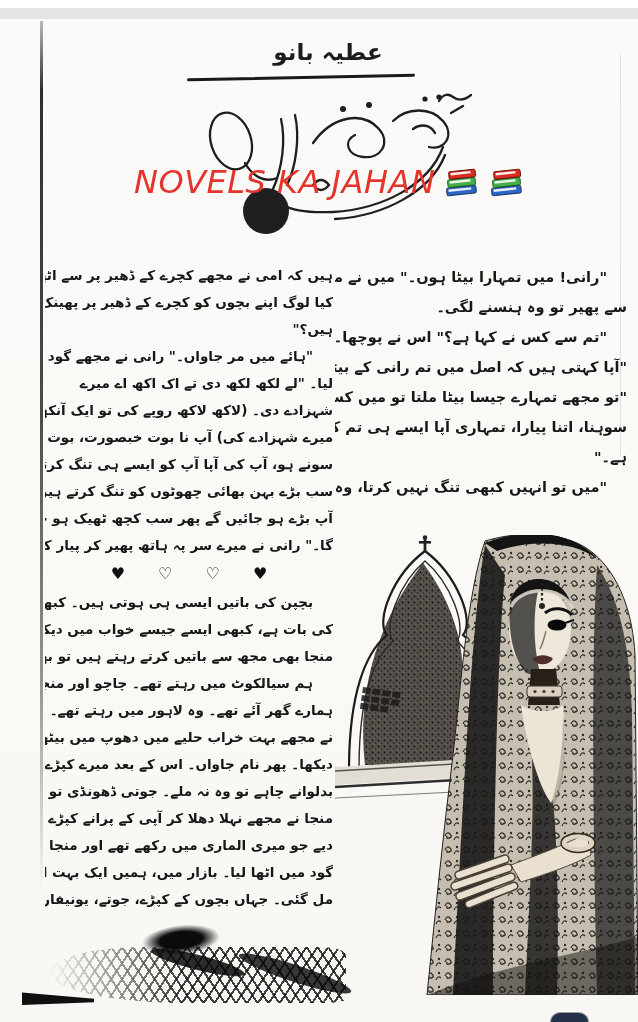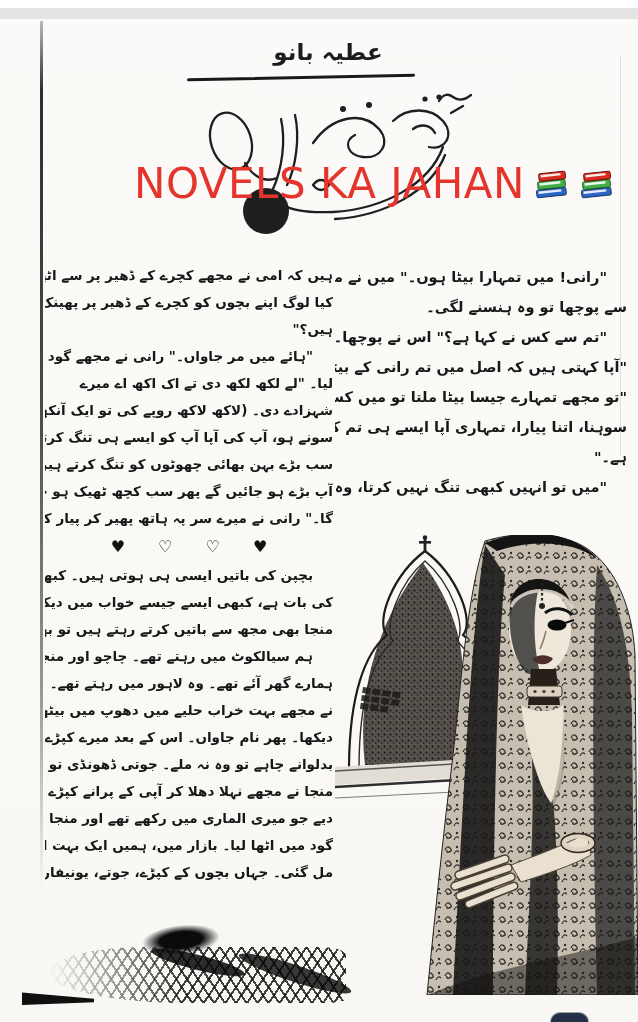--- a/index.html
+++ b/index.html
@@ -10,21 +10,21 @@
         background:linear-gradient(180deg,#fbfaf8 0%,#faf9f6 60%,#f8f7f4 100%);}
   .spine{position:absolute;left:40px;top:2px;width:3px;height:870px;
          background:linear-gradient(180deg,#b9b9b9 0%,#2e2e2e 8%,#4a4a4a 45%,#9a9a9a 78%,rgba(150,150,150,0) 100%);}
   .right-edge{position:absolute;left:620px;top:36px;width:1px;height:400px;background:#dedede;}
   .author{position:absolute;left:0;top:20px;width:100%;text-align:center;
           font-size:23px;font-weight:bold;color:#1c1c1c;direction:rtl;margin-left:9px;}
   .author-underline{position:absolute;left:187px;top:57px;width:228px;height:3px;background:#191919;
           transform:rotate(-1.2deg);border-radius:2px;}
   .title-svg{position:absolute;left:193px;top:66px;width:287px;height:152px;}
   .watermark{position:absolute;left:134px;top:144px;display:flex;align-items:center;gap:7px;z-index:6;}
-  .watermark-text{font-size:42px;color:#e5342c;letter-spacing:.5px;line-height:1;white-space:nowrap;}
+  .watermark-text{font-size:32px;color:#e5342c;letter-spacing:.5px;line-height:1;white-space:nowrap;font-style:italic;}
   .col{position:absolute;direction:rtl;color:#171717;font-weight:bold;}
   .col-right{left:335px;top:243px;width:292px;}
   .col-left{left:45px;top:243px;width:288px;}
   .rln{height:30px;line-height:30px;font-size:14.5px;white-space:nowrap;overflow:hidden;text-align:right;}
   .lln{height:27px;line-height:27px;font-size:13.5px;white-space:nowrap;overflow:hidden;text-align:right;}
   .ind{padding-right:20px;}
   .hearts{height:30px;line-height:30px;text-align:center;font-size:16px;letter-spacing:14px;
           color:#111;padding-left:14px;font-weight:normal;}
   .illus{position:absolute;left:335px;top:516px;width:303px;height:460px;}
   .hatch{position:absolute;left:50px;top:928px;width:296px;height:56px;
@@ -102,36 +102,37 @@
           <rect x="6" y="16.5" width="29" height="8" rx="1.5" fill="#44b04a" stroke="#1d5a22"></rect>
           <rect x="8" y="18" width="22" height="2.5" fill="#eaf7ea"></rect>
           <rect x="8" y="8" width="28" height="8" rx="1.5" fill="#d92c20" stroke="#6e120c"></rect>
           <rect x="10" y="9.5" width="21" height="2.5" fill="#fdeceb"></rect>
         </g>
       </svg>
     </div>
 
     <div class="col col-right">
       <div class="rln ind">"رانی! میں تمہارا بیٹا ہوں۔" میں نے ماسی</div>
-      <div class="rln">سے پوچھا تو وہ ہنسنے لگی۔</div>
+      <div class="rln">سے پھیر تو وہ ہنسنے لگی۔</div>
       <div class="rln ind">"تم سے کس نے کہا ہے؟" اس نے پوچھا۔</div>
       <div class="rln">"آپا کہتی ہیں کہ اصل میں تم رانی کے بیٹے ہو، امی</div>
       <div class="rln">"تو مجھے تمہارے جیسا بیٹا ملتا تو میں کسی کو دیتی۔ اتنا</div>
       <div class="rln">سوہنا، اتنا پیارا، تمہاری آپا ایسے ہی تم کو تنگ کرتی</div>
       <div class="rln">ہے۔"</div>
       <div class="rln ind">"میں تو انہیں کبھی تنگ نہیں کرتا، وہ یہ بھی کہتی</div>
     </div>
 
     <div class="col col-left">
       <div class="lln">ہیں کہ امی نے مجھے کچرے کے ڈھیر پر سے اٹھایا تھا۔</div>
       <div class="lln">کیا لوگ اپنے بچوں کو کچرے کے ڈھیر پر پھینک دیتے</div>
       <div class="lln">ہیں؟"</div>
       <div class="lln ind">"ہائے میں مر جاواں۔" رانی نے مجھے گود میں بٹھا</div>
       <div class="lln">لیا۔ "لے لکھ لکھ دی تے اک اکھ اے میرے</div>
       <div class="lln">شہزادے دی۔ (لاکھ لاکھ روپے کی تو ایک آنکھ ہے</div>
+      <div class="lln">میرے شہزادے کی) آپ نا بوت خبصورت، بوت</div>
       <div class="lln">سونے ہو، آپ کی آپا آپ کو ایسے ہی تنگ کرتی ہے،</div>
       <div class="lln">سب بڑے بہن بھائی چھوٹوں کو تنگ کرتے ہیں۔</div>
       <div class="lln">آپ بڑے ہو جائیں گے پھر سب کچھ ٹھیک ہو جائے</div>
       <div class="lln">گا۔" رانی نے میرے سر پہ ہاتھ پھیر کر پیار کر لیا۔</div>
       <div class="hearts">♥ ♡ ♡ ♥</div>
       <div class="lln ind">بچپن کی باتیں ایسی ہی ہوتی ہیں۔ کبھی لگتا ہے کل</div>
       <div class="lln">کی بات ہے، کبھی ایسے جیسے خواب میں دیکھا ہو۔ پھر</div>
       <div class="lln">منجا بھی مجھ سے باتیں کرتے رہتے ہیں تو بھولی ہوئی</div>
       <div class="lln ind">ہم سیالکوٹ میں رہتے تھے۔ چاچو اور منجا</div>
       <div class="lln">ہمارے گھر آئے تھے۔ وہ لاہور میں رہتے تھے۔ چاچو</div>

